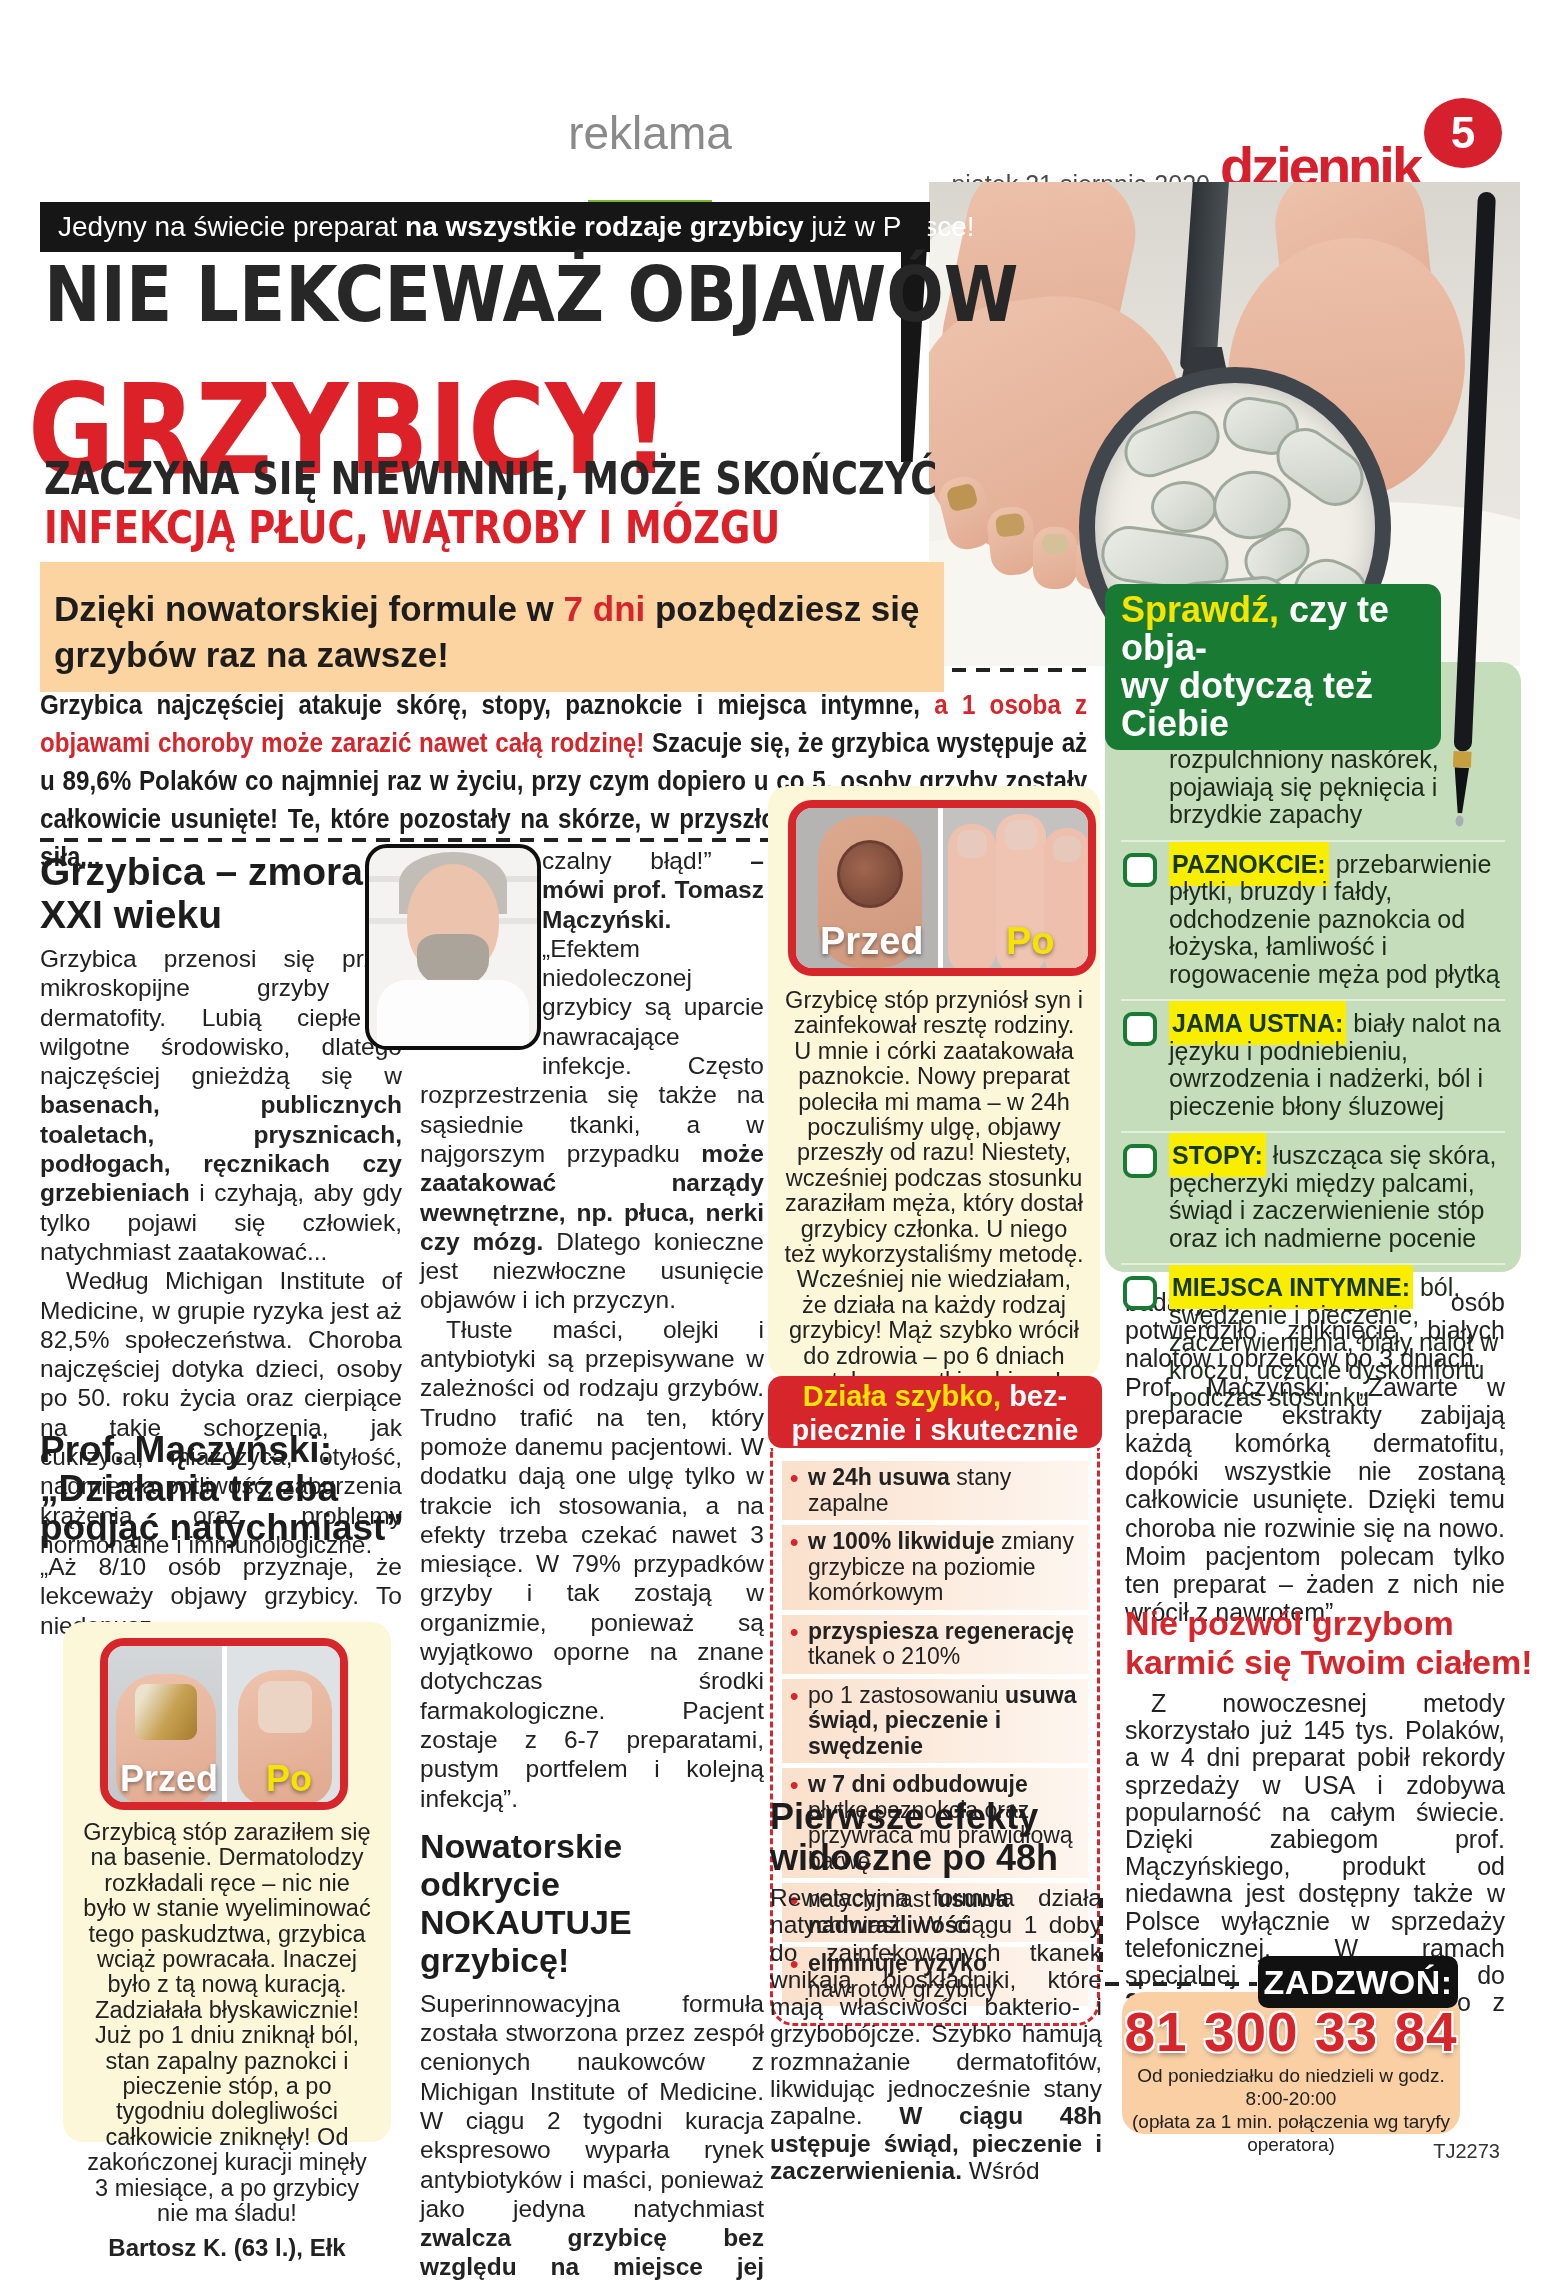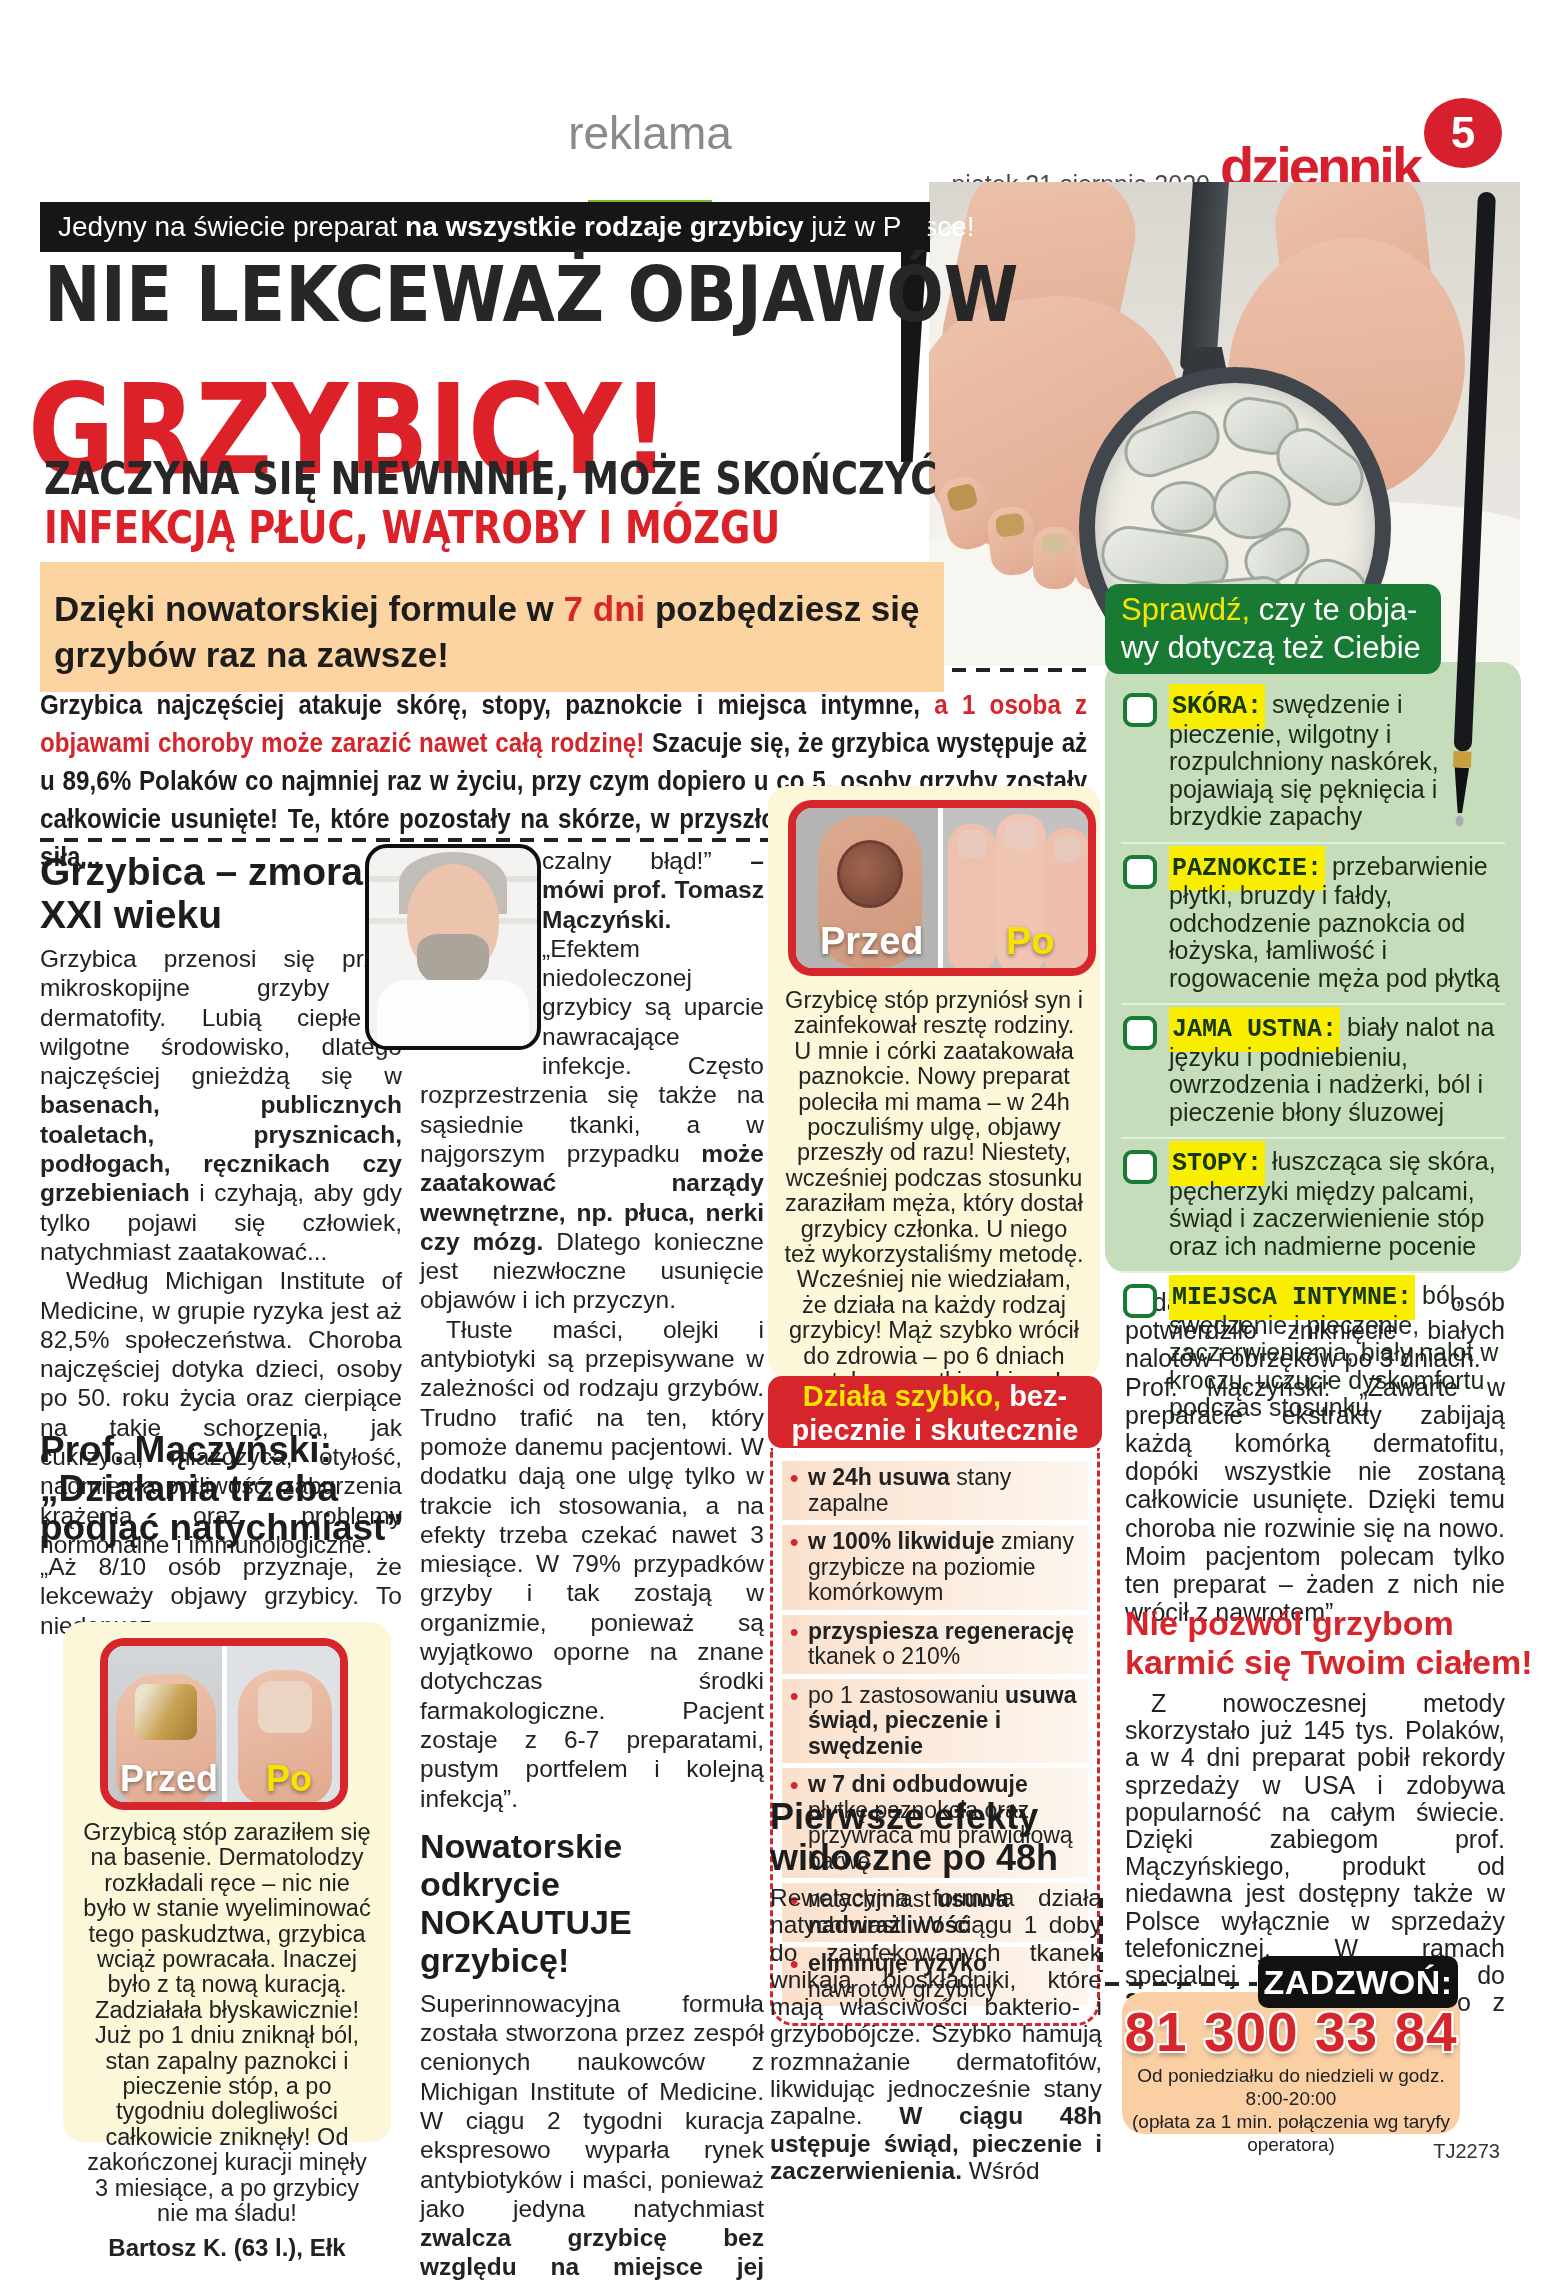--- a/index.html
+++ b/index.html
@@ -6,21 +6,21 @@
   .page{position:relative;width:1558px;height:2281px;background:#ffffff;margin:0 auto;
         font-family:"Liberation Sans",sans-serif;overflow:hidden;}
   .abs{position:absolute;}
   .just{text-align:justify;}
   .prelines{white-space:pre-line;}
   .seg-b{font-weight:bold;}
   .seg-r{color:#d6252b;}
   .seg-w{color:#ffffff;}
   .seg-y{color:#f7e400;}
   .seg-hl{background:#f9ee00;padding:0 3px;font-weight:bold;}
-  .seg-lab{background:#f9ee00;font-weight:bold;color:#153915;padding:8px 3px;font-family:Liberation Mono, monospace;}
+  .seg-lab{background:#f9ee00;font-weight:bold;color:#153915;padding:8px 3px;}
   
   .reklama{font-size:46px;color:#8a8a8a;text-align:center;}
   .hline{background:#a5a5a5;}
   .greenbar{background:#76b82a;}
   .date{font-size:25px;color:#4a4a4a;text-align:right;}
   .logo{font-size:56px;font-weight:bold;color:#d6202e;letter-spacing:-3px;}
   .logosub{background:#156f75;color:#fff;font-size:9px;letter-spacing:2.5px;text-align:center;line-height:20px;}
   .pagenum{background:#d6202e;border-radius:50%;color:#fff;font-size:44px;font-weight:bold;text-align:center;line-height:70px;}
   
   .banner{background:#161616;color:#fff;font-size:28px;line-height:50px;padding-left:18px;white-space:nowrap;}
@@ -28,21 +28,21 @@
   .big{font-family:"DejaVu Sans",sans-serif;font-weight:bold;transform-origin:left top;display:inline-block;white-space:nowrap;}
   .h1{font-size:77px;color:#272727;transform:scaleX(.88);}
   .h2{font-size:124px;color:#dd2128;transform:scaleX(.85);}
   .sub1{font-size:45px;color:#272727;transform:scaleX(.82);}
   .sub2{font-size:45px;color:#dd2128;transform:scaleX(.82);}
   .promo{background:#fcd4a2;padding:24px 14px;font-size:35px;line-height:46px;font-weight:bold;color:#1d1d1d;}
   .dash-h{background:repeating-linear-gradient(90deg,#222 0 14px,transparent 14px 24px);}
   .dash-v{background:repeating-linear-gradient(180deg,#222 0 10px,transparent 10px 18px);}
   .intro{font-size:27.5px;line-height:38px;font-weight:bold;color:#1d1d1d;transform:scaleX(.88);transform-origin:left top;}
   
-  .gheader{background:#187a33;border-radius:14px;padding:7px 16px;font-size:31px;font-weight:normal;line-height:38px;}
+  .gheader{background:#187a33;border-radius:14px;padding:7px 16px;font-size:36px;font-weight:bold;line-height:38px;}
   .gpanel{background:#c6ddbc;border-radius:20px;padding:20px 16px 0 16px;box-sizing:border-box;}
   .citem{display:flex;padding:9px 0 11px 0;border-bottom:2px solid #e2f0dc;}
   .citem:last-child{border-bottom:none;}
   .cbox{flex:0 0 34px;width:34px;height:34px;background:#fff;border:4px solid #187a33;border-radius:9px;margin:2px 12px 0 2px;box-sizing:border-box;}
   .ctext{font-size:25px;line-height:27.5px;color:#1d2b1a;}
   
   .colhead{font-weight:bold;color:#1d1d1d;}
   .body-text{font-size:24.5px;line-height:29.3px;color:#222;}
   .indent{text-indent:26px;}
   .ybox{background:#fbf7d8;border-radius:20px;box-sizing:border-box;}

